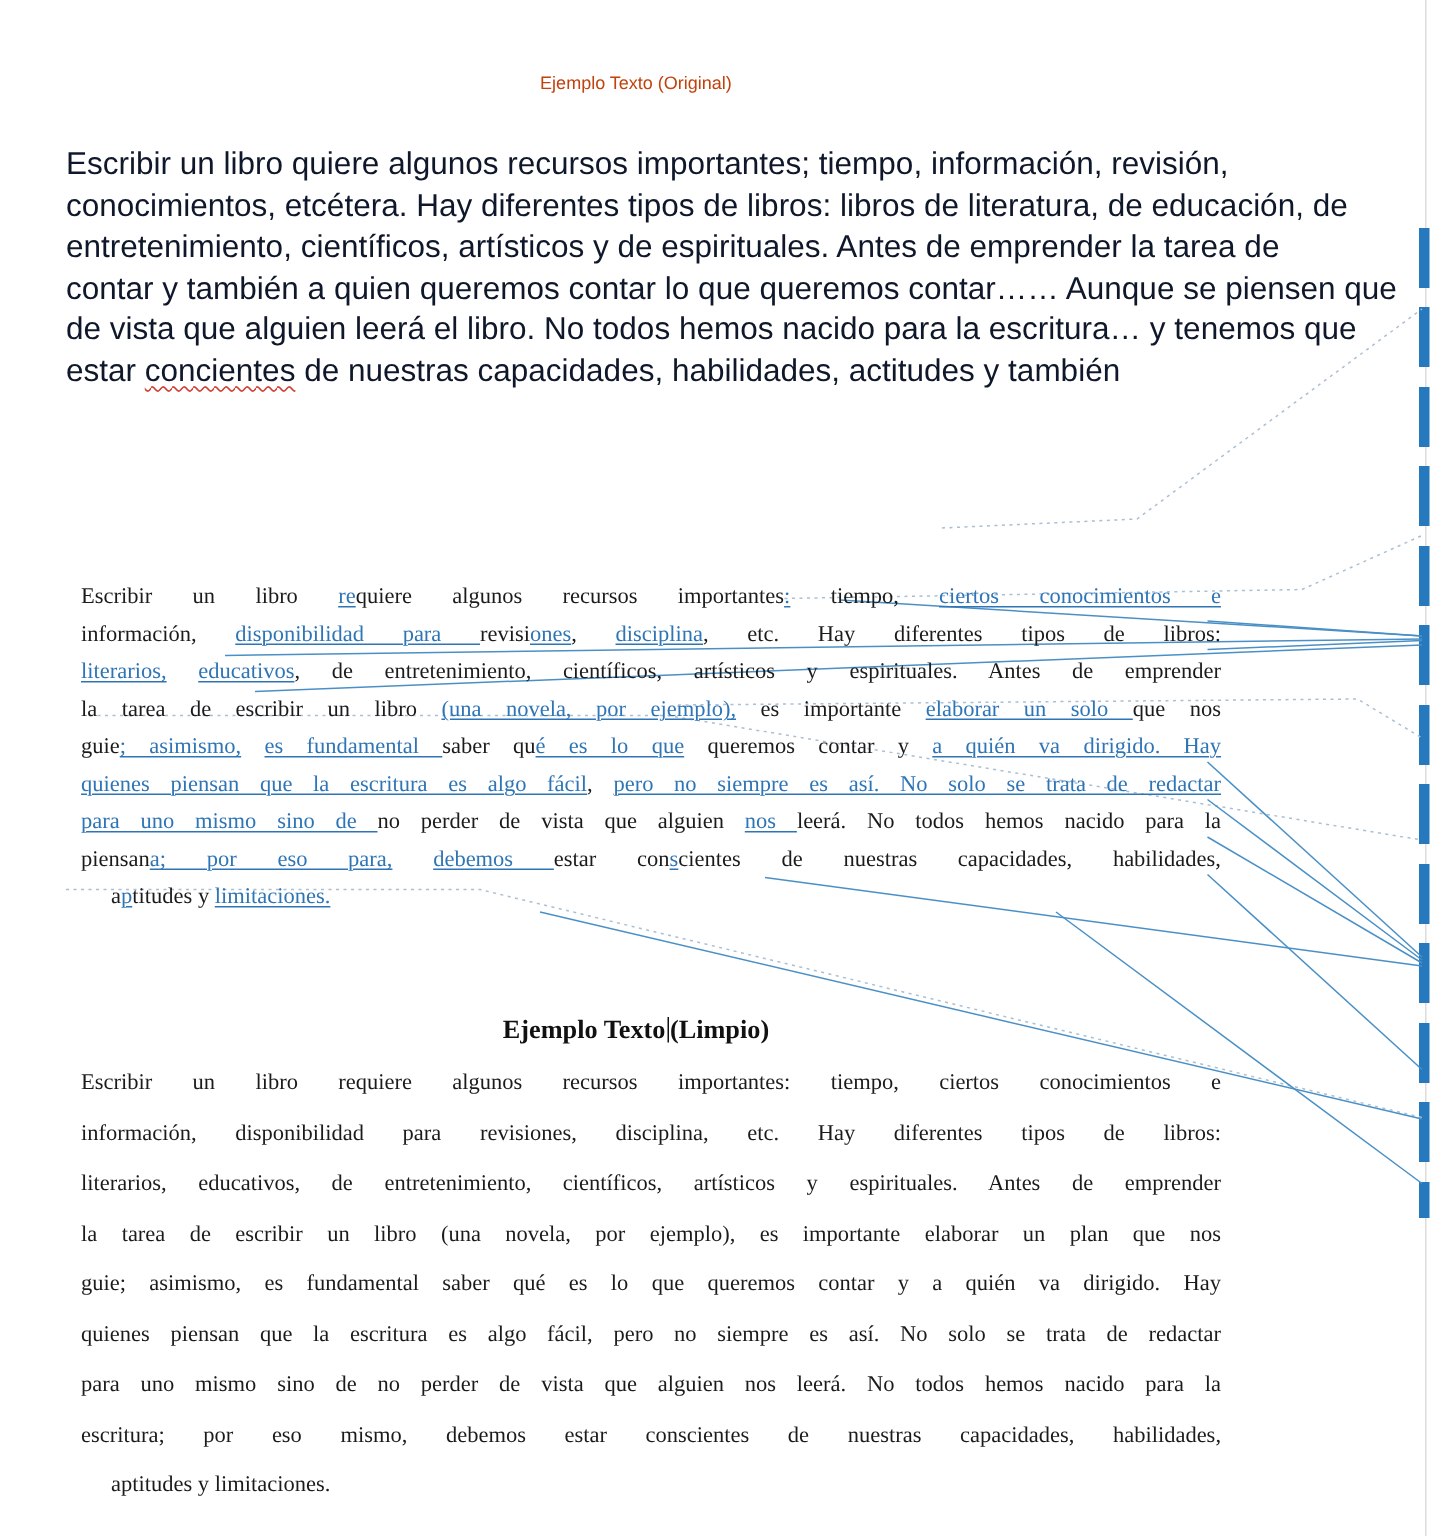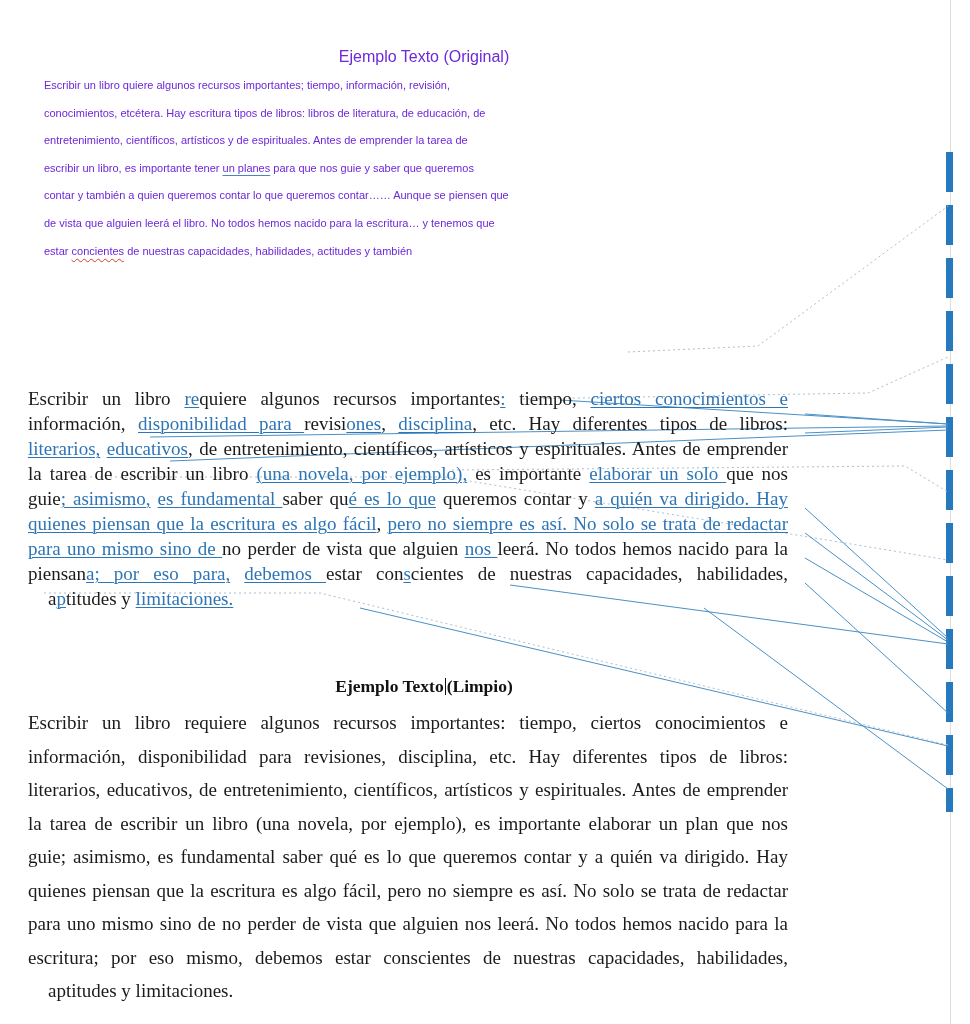--- a/index.html
+++ b/index.html
@@ -7,29 +7,29 @@
        font-family:"Liberation Sans",sans-serif;}
   .page{position:absolute;inset:0;background:#fff;}
   
   .margin-rule{position:absolute;left:950px;top:0;width:1px;height:1024px;background:#dcdcdc;}
   .change-bar{position:absolute;left:946px;top:152px;width:7px;height:660px;
       background:repeating-linear-gradient(180deg,var(--bar,#2679bd) 0 40px,transparent 40px 53px);}
   svg.connectors{position:absolute;left:0;top:0;z-index:1;pointer-events:none;}
   .sec{position:absolute;z-index:2;}
   
   .title{left:44px;width:760px;text-align:center;white-space:nowrap;}
-  .title-sans{top:48px;font-size:16px;color:#6d28d9;}
+  .title-sans{top:48px;font-size:12px;color:#c2410c;}
   .title-serif{font-family:"Liberation Serif",serif;font-weight:bold;font-size:17.5px;color:#111;}
   .t2{top:350px;} .t3{top:676px;text-align:center;}
   .caret{display:inline-block;width:1px;height:17px;background:#111;vertical-align:-3px;margin:0 1px;}
   
-  .para-original{left:44px;top:72px;width:790px;font-size:11px;color:#6d28d9;}
+  .para-original{left:44px;top:96px;width:790px;font-size:21px;color:#0f172a;}
   .para-original .line{line-height:27.6px;white-space:nowrap;}
-  .para-serif{left:28px;top:386px;width:760px;font-family:"Liberation Serif",serif;
-              font-size:19px;color:#1b1b1b;}
+  .para-serif{left:54px;top:386px;width:760px;font-family:"Liberation Serif",serif;
+              font-size:15px;color:#1b1b1b;}
   .para-serif .line{line-height:25px;text-align:justify;text-align-last:justify;}
   .para-serif .line.last{text-align-last:left;margin-left:20px;}
   .para-clean{top:706px;}
   .para-clean .line{line-height:33.5px;}
   
   .ins{color:var(--ins,#2E75B6);text-decoration:underline;text-decoration-thickness:1px;text-underline-offset:2px;}
   .u-mark{text-decoration:underline;text-decoration-color:var(--umark,#4a86b8);text-decoration-thickness:1px;text-underline-offset:3px;}
   .sp{text-decoration:underline;text-decoration-style:wavy;text-decoration-color:var(--spell,#d23f31);text-decoration-thickness:1px;text-underline-offset:3px;}
 </style>
 </head>
@@ -57,23 +57,22 @@
       <polyline points="805,583 948,713" fill="none" stroke="#4a90c6" stroke-width="1"></polyline>
       <polyline points="510,585 948,644" fill="none" stroke="#4a90c6" stroke-width="1"></polyline>
       <polyline points="360,608 948,746" fill="none" stroke="#4a90c6" stroke-width="1"></polyline>
       <polyline points="704,608 948,789" fill="none" stroke="#4a90c6" stroke-width="1"></polyline>
     </svg>
 
   <div class="sec title title-sans">Ejemplo Texto (Original)</div>
 
   <div class="sec para-original">
       <div class="line"><span>Escribir un libro quiere algunos recursos importantes; tiempo, información, revisión,</span></div>
-      <div class="line"><span>conocimientos, etcétera. Hay escritura tipos de libros: libros de literatura, de educación, de</span></div>
+      <div class="line"><span>conocimientos, etcétera. Hay diferentes tipos de libros: libros de literatura, de educación, de</span></div>
       <div class="line"><span>entretenimiento, científicos, artísticos y de espirituales. Antes de emprender la tarea de</span></div>
-      <div class="line"><span>escribir un libro, es importante tener </span><span class="u-mark">un planes</span><span> para que nos guie y saber que queremos</span></div>
       <div class="line"><span>contar y también a quien queremos contar lo que queremos contar…… Aunque se piensen que</span></div>
       <div class="line"><span>de vista que alguien leerá el libro. No todos hemos nacido para la escritura… y tenemos que</span></div>
       <div class="line last"><span>estar </span><span class="sp">concientes</span><span> de nuestras capacidades, habilidades, actitudes y también</span></div>
     </div>
 
 
   <div class="sec para-serif">
       <div class="line"><span>Escribir un libro </span><span class="ins">re</span><span>quiere algunos recursos importantes</span><span class="ins">:</span><span> tiempo, </span><span class="ins">ciertos conocimientos e</span></div>
       <div class="line"><span>información, </span><span class="ins">disponibilidad para </span><span>revisi</span><span class="ins">ones</span><span>, </span><span class="ins">disciplina</span><span>, etc. Hay diferentes tipos de libros:</span></div>
       <div class="line"><span class="ins">literarios,</span><span> </span><span class="ins">educativos</span><span>, de entretenimiento, científicos, artísticos y espirituales. Antes de emprender</span></div>

